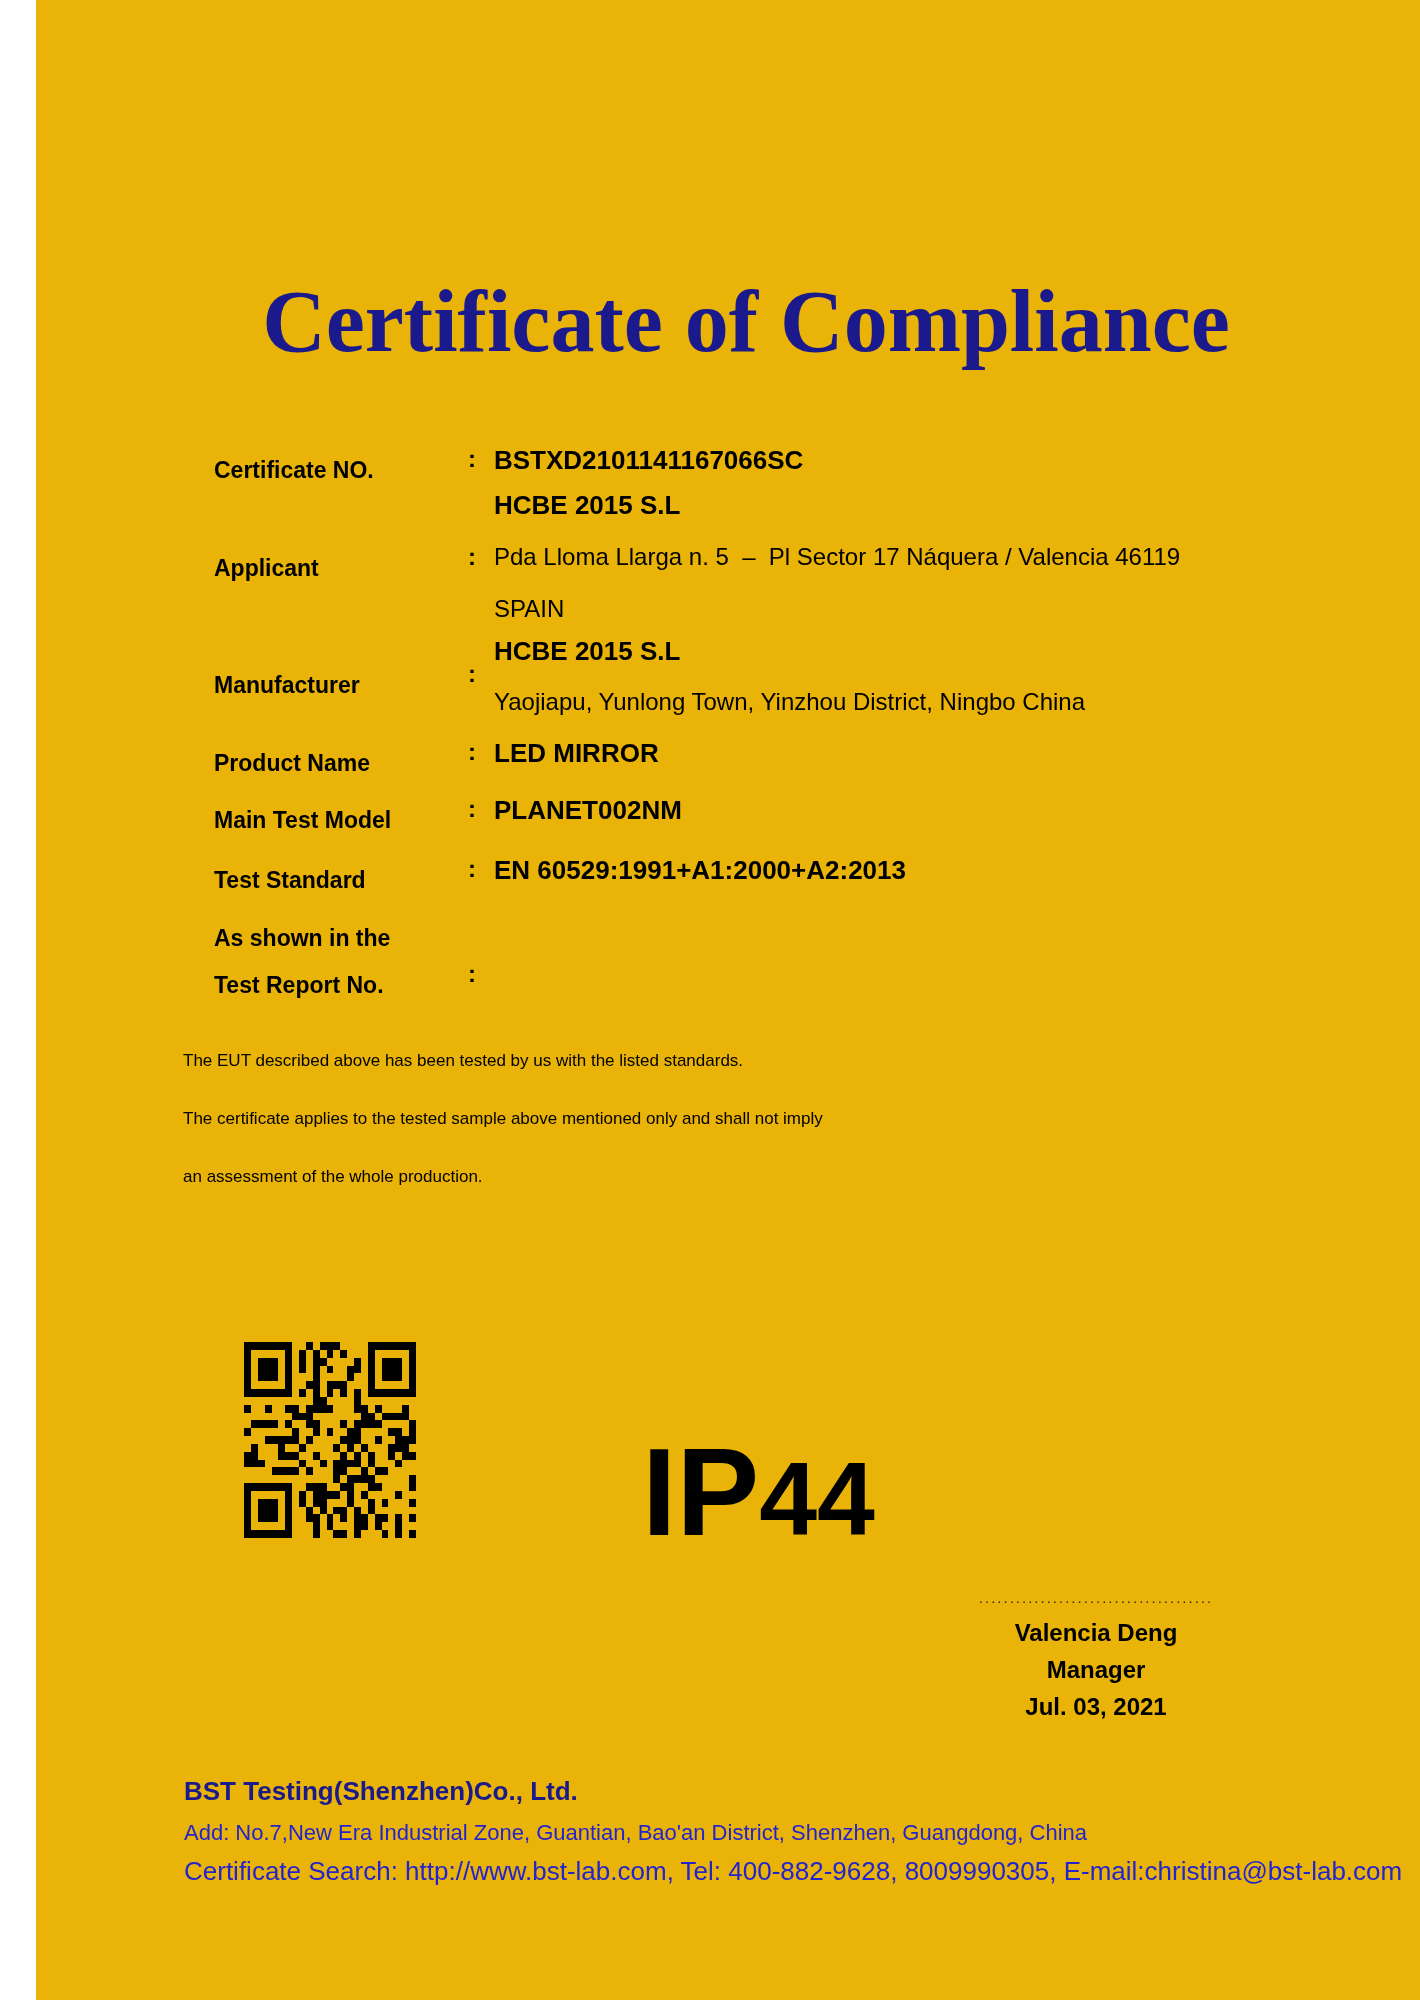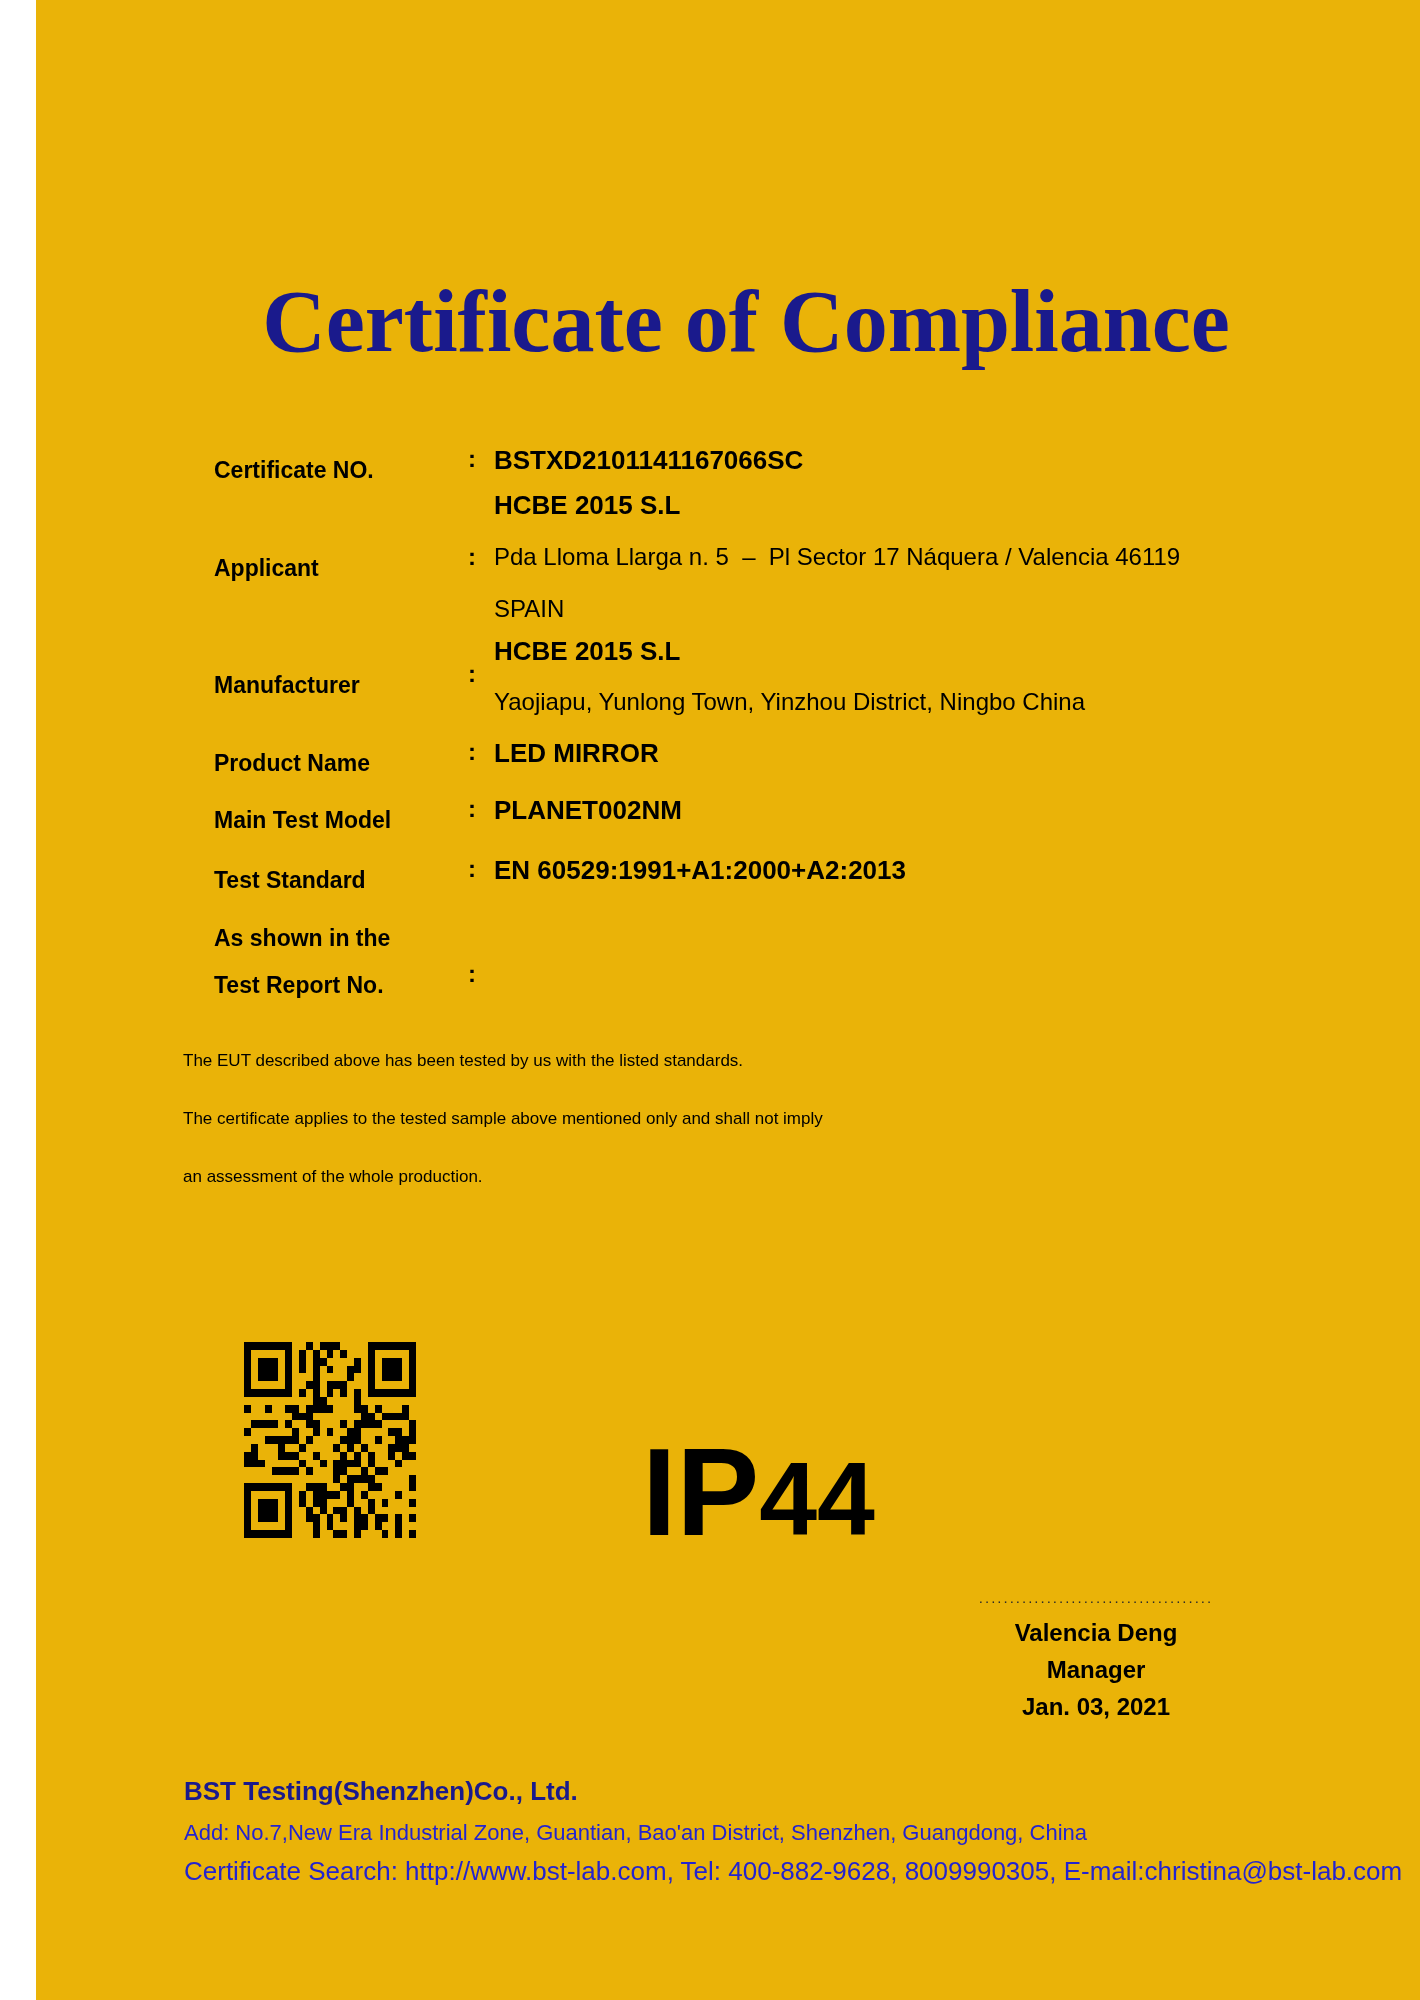--- a/index.html
+++ b/index.html
@@ -439,20 +439,20 @@
   </div>
 
   <div class="ip-rating">
     <span class="ip">IP</span><span class="digits">44</span>
   </div>
 
   <div class="signature">
     <div class="sig-dots">......................................</div>
     <div class="sig-name">Valencia Deng</div>
     <div class="sig-role">Manager</div>
-    <div class="sig-date">Jan. 03, 2021</div>
+    <div class="sig-date">Jul. 03, 2021</div>
   </div>
 
   <div class="footer-company">BST Testing(Shenzhen)Co., Ltd.</div>
   <div class="footer-line1">Add: No.7,New Era Industrial Zone, Guantian, Bao'an District, Shenzhen, Guangdong, China</div>
   <div class="footer-line2">Certificate Search: http://www.bst-lab.com, Tel: 400-882-9628, 8009990305, E-mail:christina@bst-lab.com</div>
 
 </div>
 
 </body></html>

